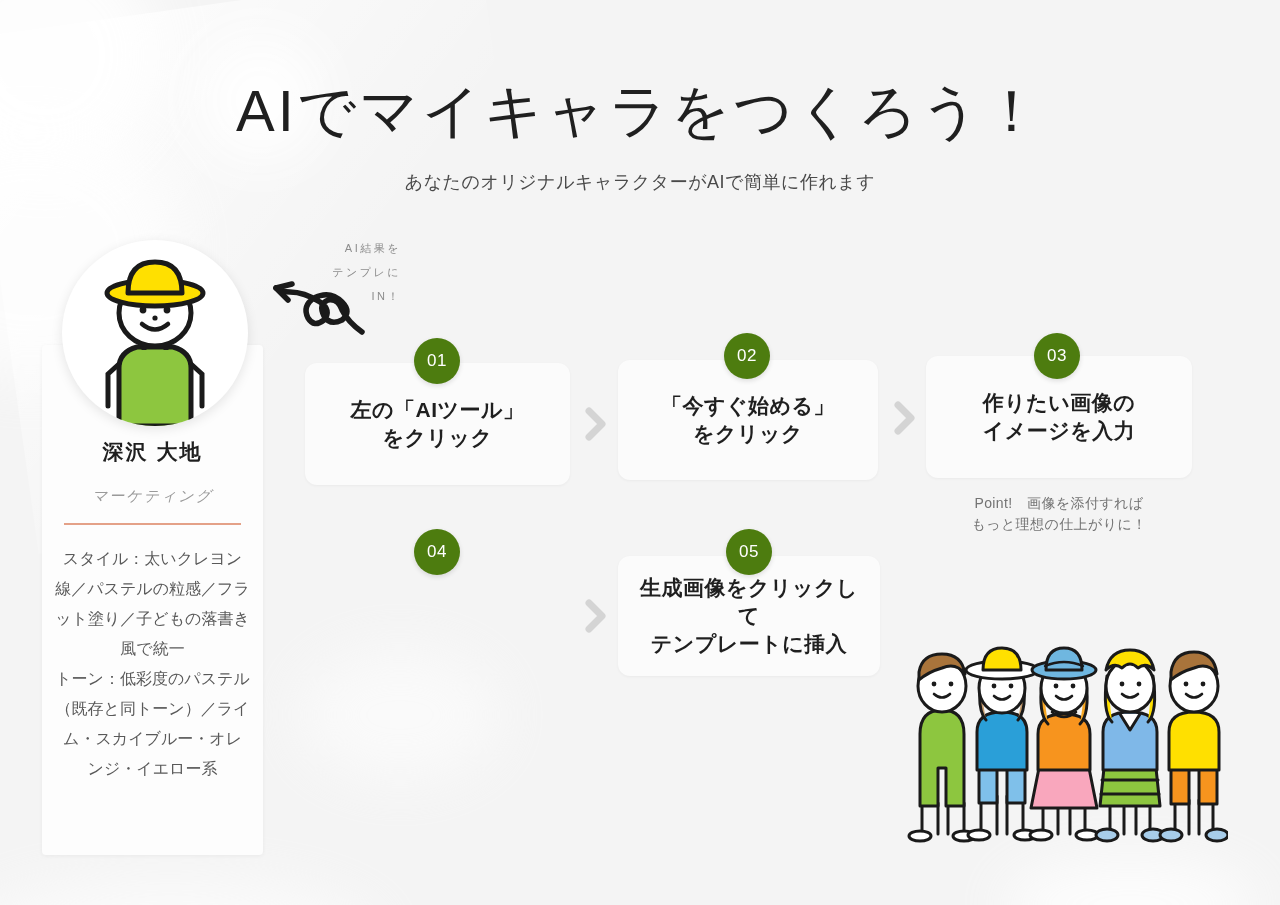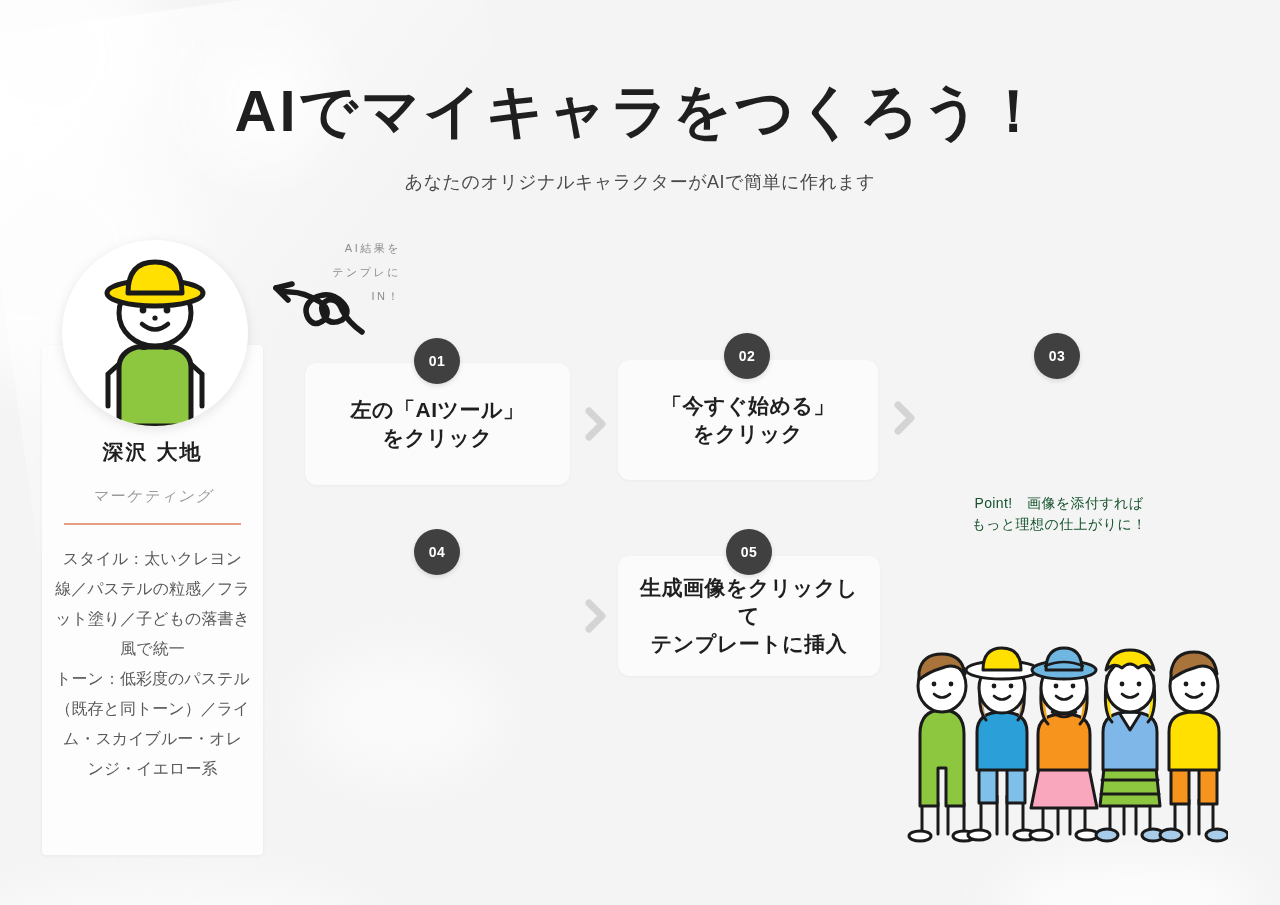--- a/index.html
+++ b/index.html
@@ -29,21 +29,21 @@
     position:absolute; left:0; top:0; width:520px; height:520px;
     background:linear-gradient(135deg,#ffffff 0%,rgba(255,255,255,0) 62%);
     transform:rotate(-8deg);
   }
 
   
   .header { position:absolute; left:0; top:0; width:1280px; text-align:center; }
   .title {
     margin-top:82px;
     font-size:58px;
-    font-weight:bold;
+    font-weight:normal;
     color:#1f1f1f;
     letter-spacing:3px;
     line-height:1;
   }
   .subtitle {
     margin-top:30px;
     font-size:18px;
     color:#4a4a4a;
     letter-spacing:.5px;
   }
@@ -129,24 +129,24 @@
     font-weight:bold;
     color:#1f1f1f;
     letter-spacing:.5px;
     white-space:pre-line;
     padding:0 14px;
   }
   .badge {
     position:absolute;
     width:46px; height:46px;
     border-radius:50%;
-    background:#404040;
+    background:#4d7c0f;
     color:#ffffff;
-    font-size:14px;
-    font-weight:bold;
+    font-size:17px;
+    font-weight:normal;
     display:flex;
     align-items:center;
     justify-content:center;
     letter-spacing:.5px;
     z-index:5;
     box-shadow:0 2px 5px rgba(0,0,0,.12);
   }
   .chev { position:absolute; width:26px; height:36px; }
 
   
@@ -165,21 +165,21 @@
   .chev-1 { left:583px; top:406px; }
   .chev-2 { left:892px; top:400px; }
   .chev-3 { left:583px; top:598px; }
 
   .point-note {
     position:absolute;
     left:926px; top:493px; width:266px;
     text-align:center;
     font-size:14px;
     line-height:21px;
-    color:#14532d;
+    color:#737373;
     letter-spacing:.4px;
     white-space:pre-line;
   }
 
   
   .kids { position:absolute; left:898px; top:628px; width:330px; height:215px; }
   .kids svg { display:block; width:100%; height:100%; }
 </style>
 </head>
 <body>
@@ -252,20 +252,24 @@
 をクリック</div>
   </div>
   <div class="badge badge-1">01</div>
 
   <div class="step step-2">
     <div class="step-text">「今すぐ始める」
 をクリック</div>
   </div>
   <div class="badge badge-2">02</div>
 
+  <div class="step step-3">
+    <div class="step-text">作りたい画像の
+イメージを入力</div>
+  </div>
   <div class="badge badge-3">03</div>
 
   <div class="badge badge-4">04</div>
 
   <div class="step step-5">
     <div class="step-text">生成画像をクリックして
 テンプレートに挿入</div>
   </div>
   <div class="badge badge-5">05</div>
 

